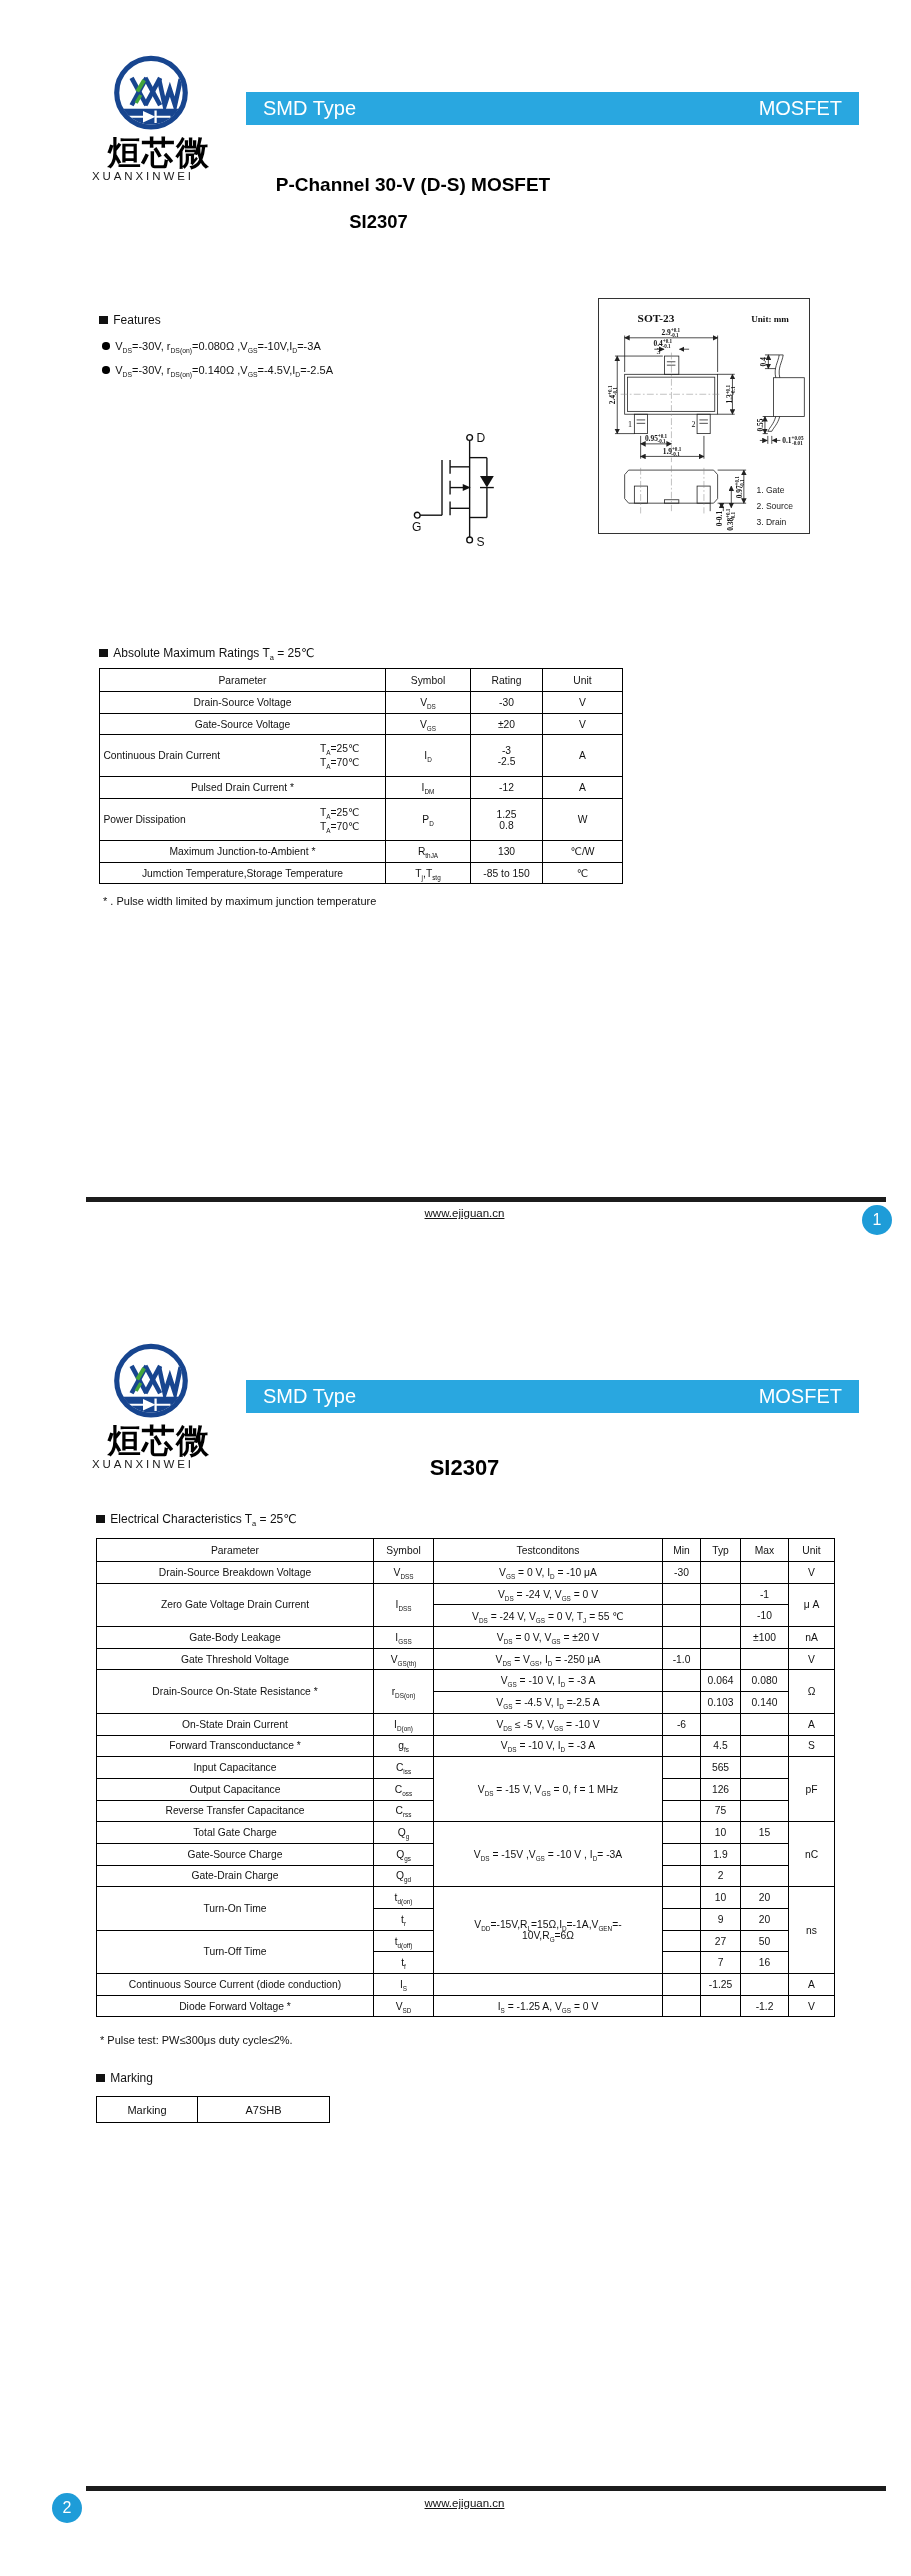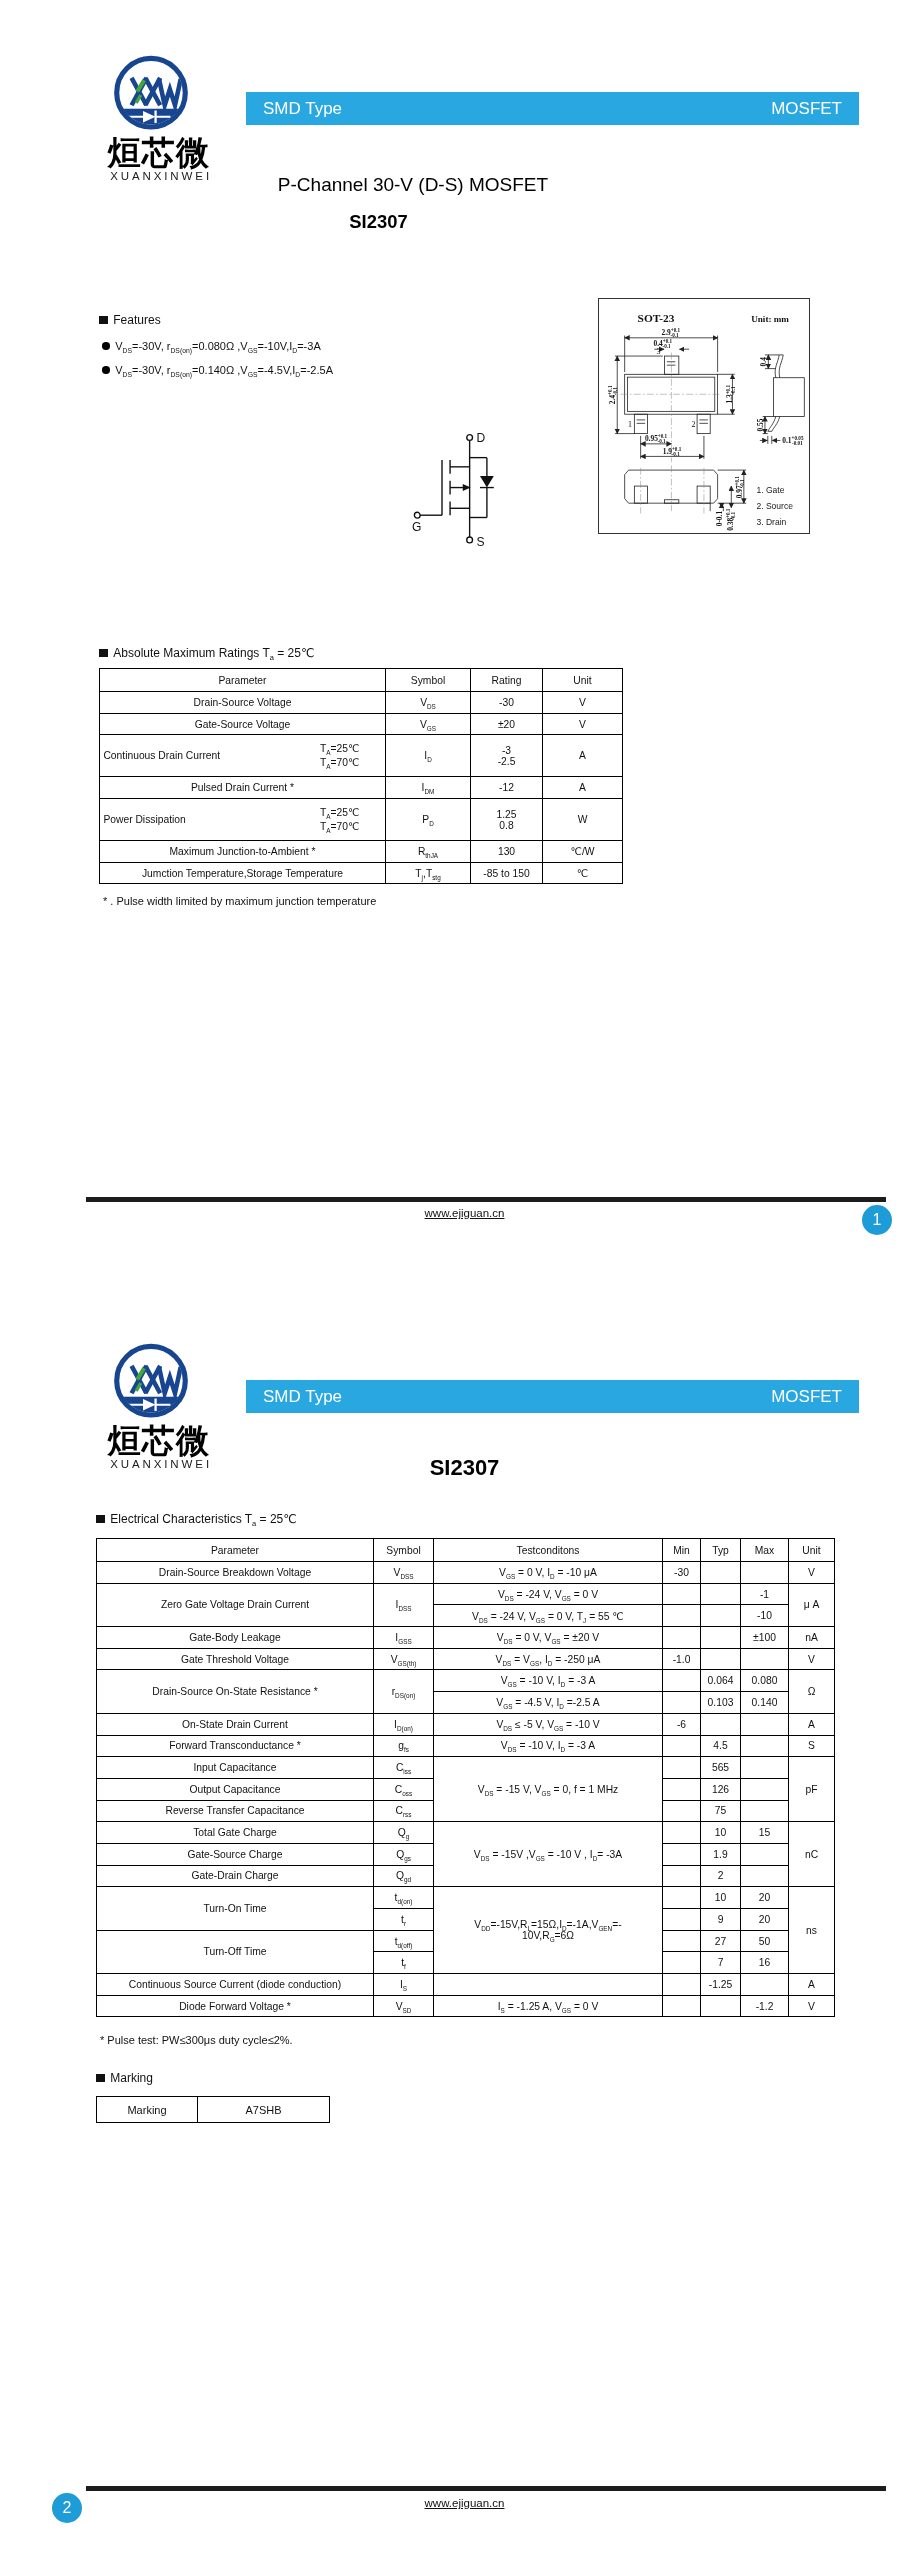--- a/index.html
+++ b/index.html
@@ -2,26 +2,26 @@
 <html style="font-size:9.2px"><head>
 <meta charset="utf-8">
 <style>
   html,body{margin:0;padding:0;background:#fff;}
   .sheet{position:relative;width:912px;height:2576px;background:#fff;overflow:hidden;
          font-family:"Liberation Sans","DejaVu Sans",sans-serif;color:#111;}
   .abs{position:absolute;}
   sub{font-size:62%;line-height:0;}
   
   .bar{background:#29A7E0;color:#fff;display:flex;justify-content:space-between;align-items:center;
-       padding:16px 17px;font-size:17px;box-sizing:border-box;}
+       padding:16px 17px;font-size:20px;box-sizing:border-box;}
   
   .logo-cn{font-size:33px;font-weight:700;letter-spacing:1.1px;text-align:right;color:#000;white-space:nowrap;}
-  .logo-en{font-size:11.5px;letter-spacing:2.9px;text-align:right;color:#1a1a1a;font-weight:500;}
+  .logo-en{font-size:11.5px;letter-spacing:2.9px;text-align:left;color:#1a1a1a;font-weight:500;}
   
-  .doc-title{font-size:19px;font-weight:400;text-align:center;color:#000;}
+  .doc-title{font-size:19px;font-weight:700;text-align:center;color:#000;}
   .part-no{font-weight:700;text-align:center;color:#000;}
   .sec{font-size:12px;color:#111;display:flex;align-items:center;}
   .sq{display:inline-block;width:8.6px;height:8.6px;background:#111;margin-right:5.7px;}
   .feat{font-size:11px;display:flex;align-items:center;}
   .dot{display:inline-block;width:7.5px;height:7.5px;border-radius:50%;background:#000;margin-right:5.7px;}
   
   table.dt{border-collapse:collapse;table-layout:fixed;border:1.7px solid #000;}
   table.dt th,table.dt td{border:1.1px solid #000;border-top-width:1.7px;border-bottom-width:1.7px;
        font-size:10.3px;padding:0 3.4px;text-align:center;vertical-align:middle;overflow:hidden;}
   table.dt th{font-weight:400;height:22px;}

